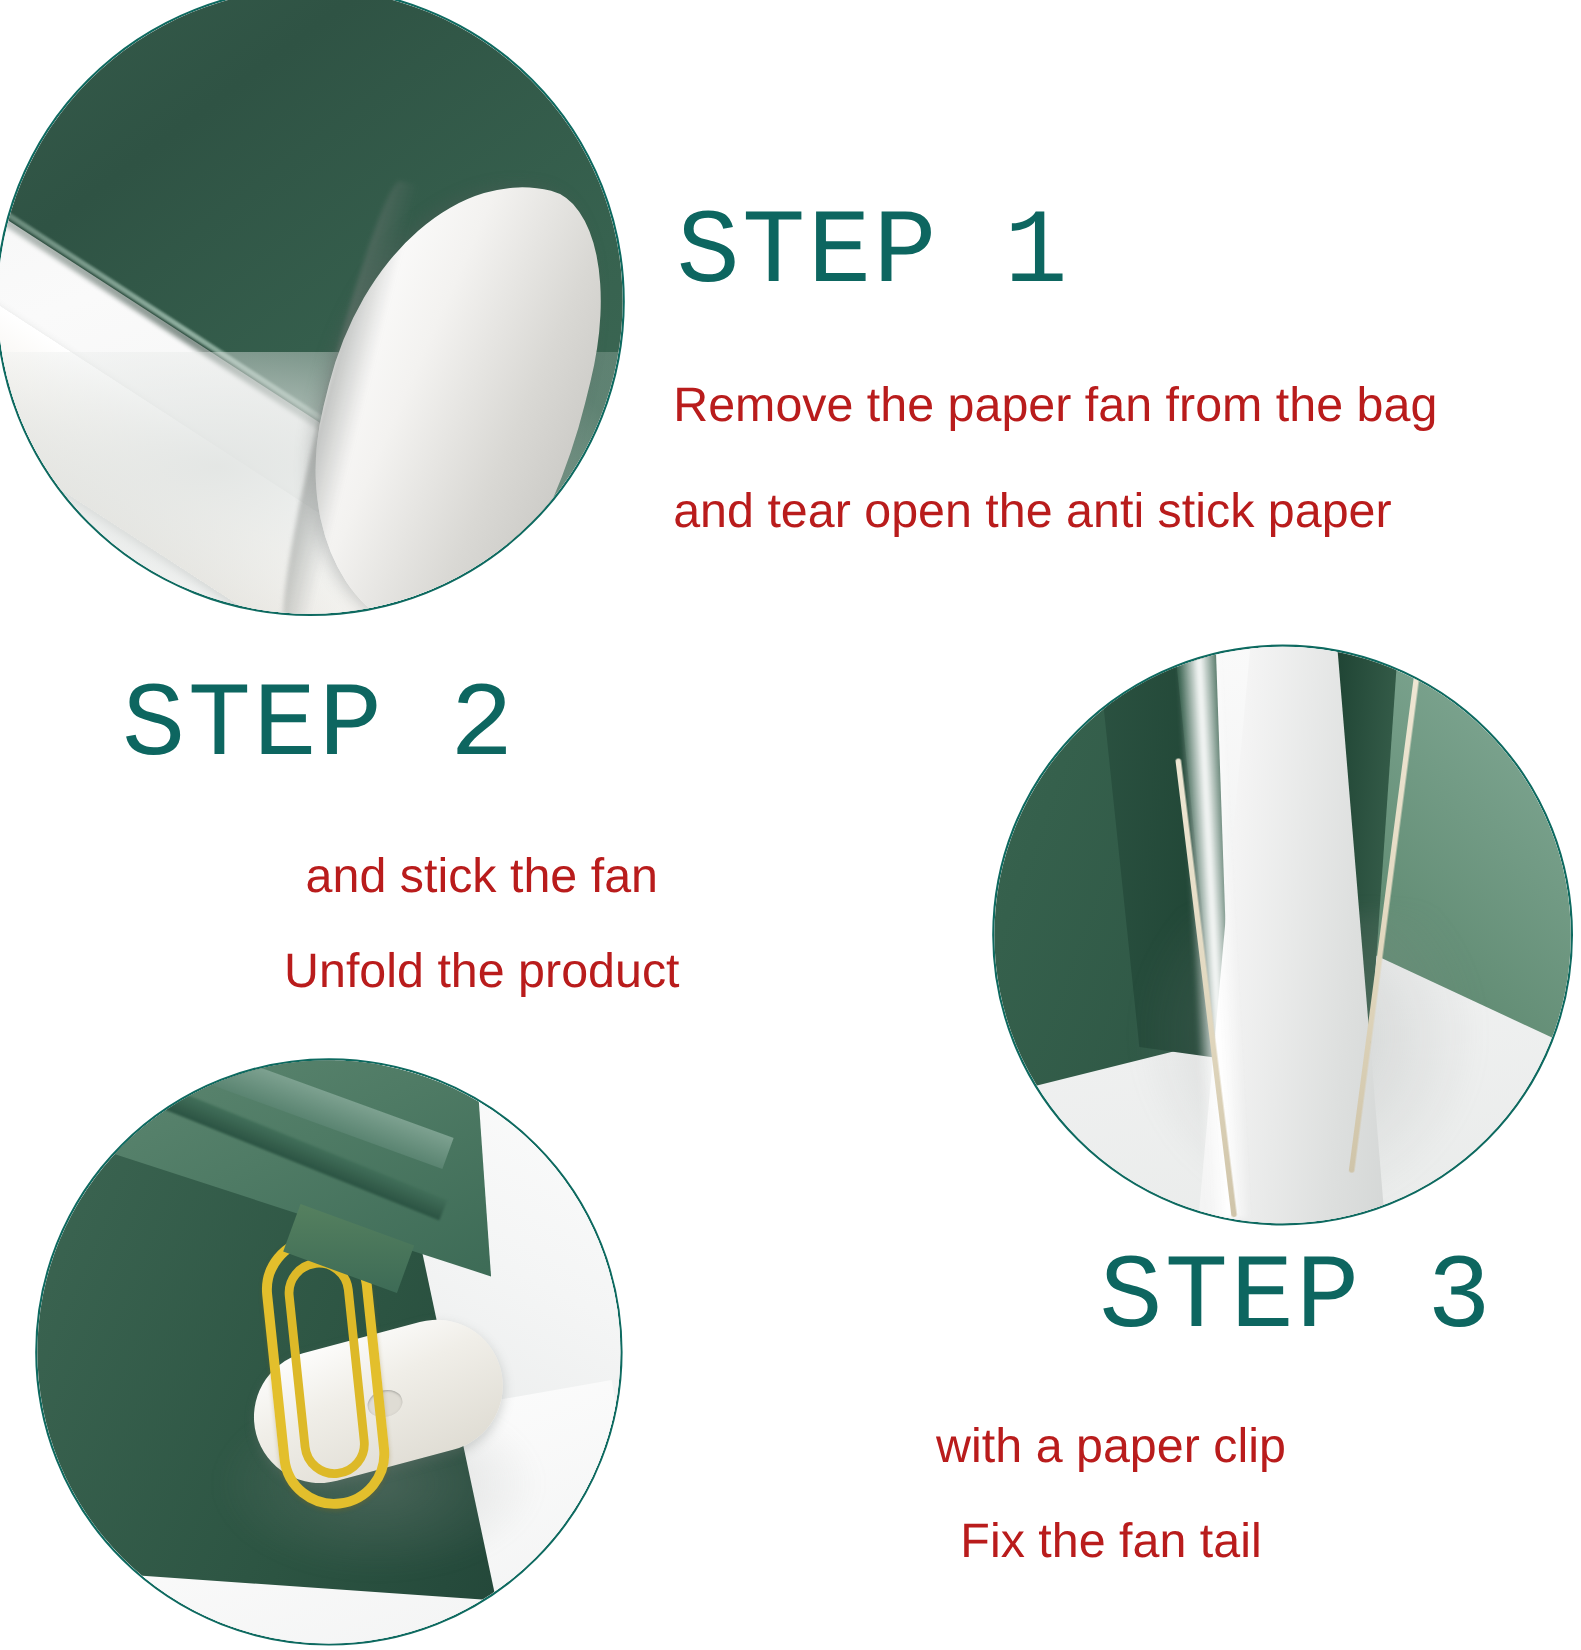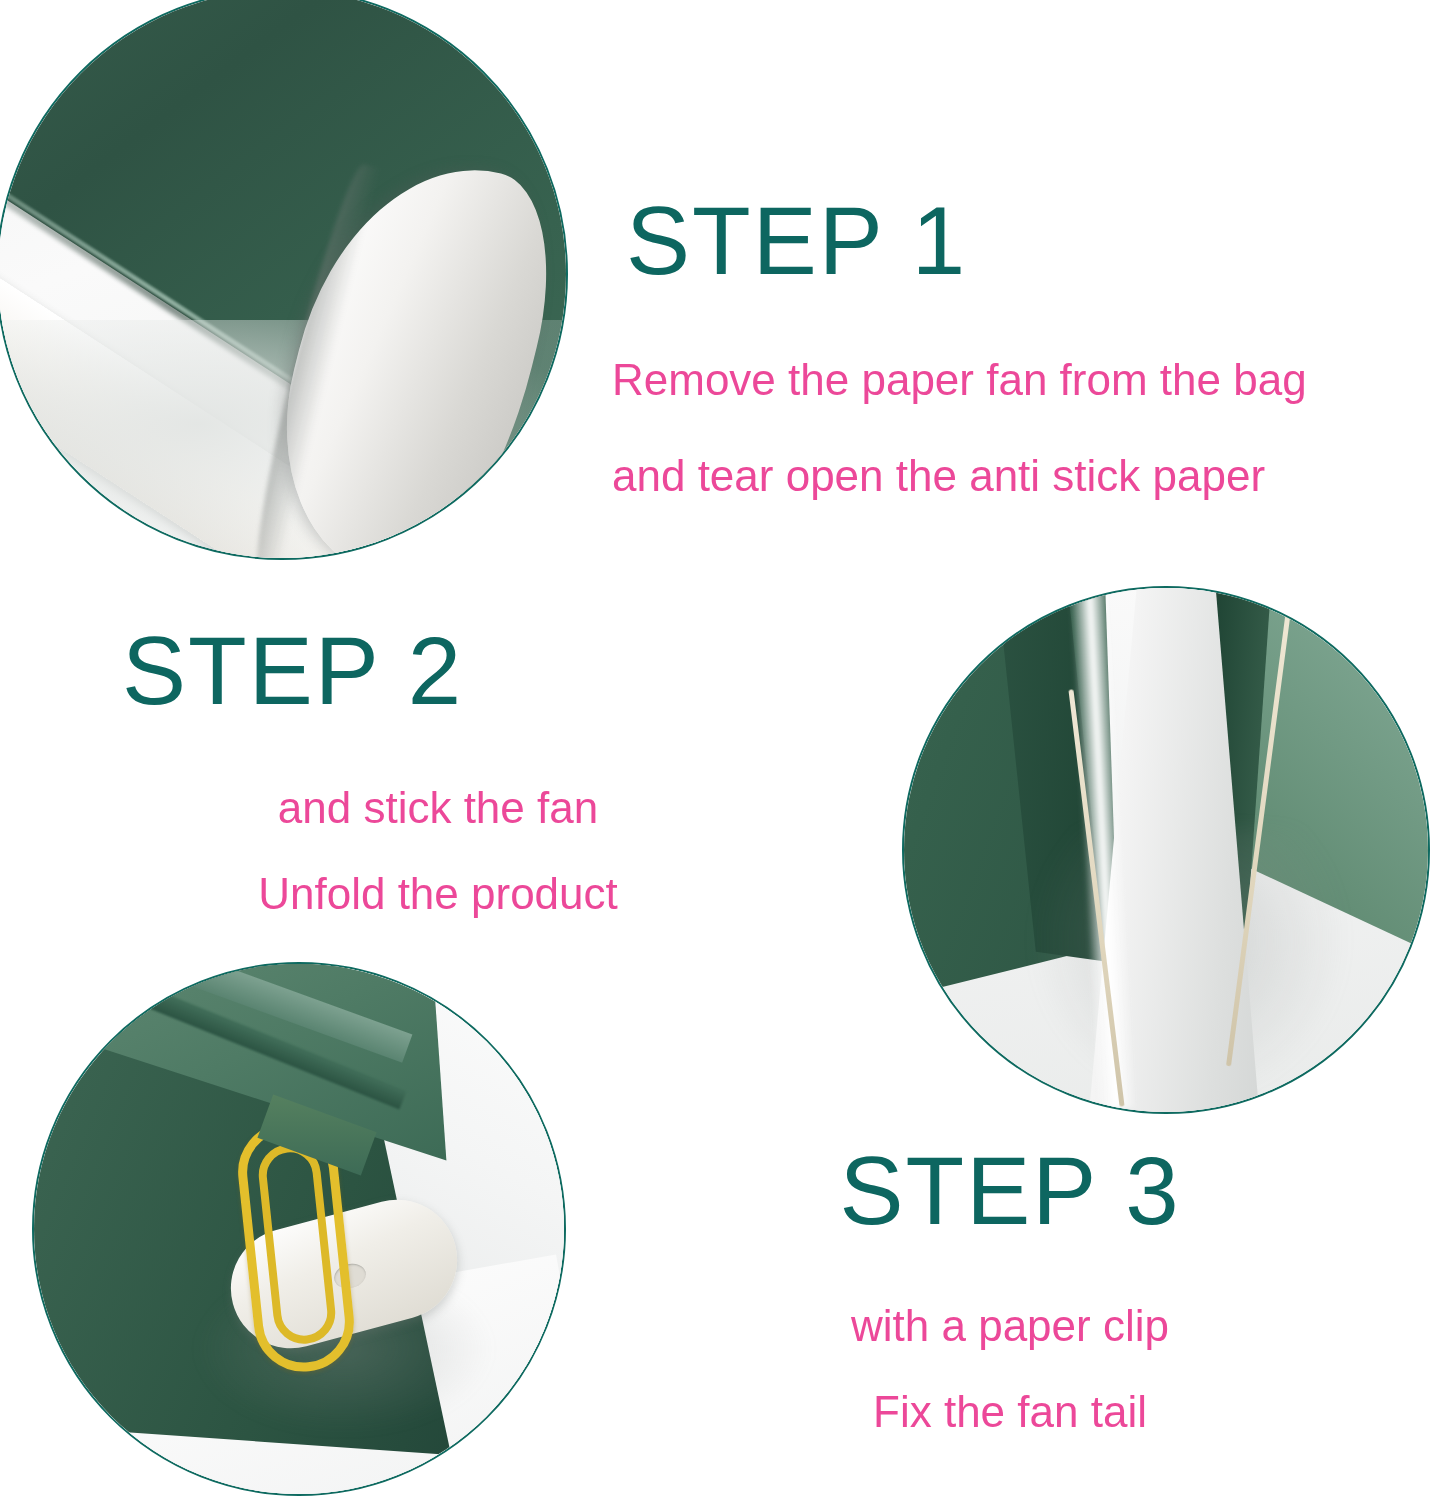--- a/index.html
+++ b/index.html
@@ -211,49 +211,49 @@
   }
   #c3-shadow {
     left: 160px; top: 300px; width: 300px; height: 170px;
     background: radial-gradient(ellipse at 50% 50%, rgba(140,145,143,.3), rgba(255,255,255,0) 70%);
     filter: blur(7px);
   }
 
   
   .step-block { position: absolute; }
   .step-title {
-    font-family: Liberation Sans, sans-serif;
+    font-family: Liberation Mono, monospace;
     font-size: 96px;
     font-weight: 400;
     letter-spacing: 2px;
     color: #0d6660;
     line-height: 1.02;
-    margin: 14px;
+    margin: 3px;
     white-space: nowrap;
   }
   .step-line {
     font-family: "Liberation Sans Narrow", "Liberation Sans", "DejaVu Sans", sans-serif;
     font-size: 44px;
     font-weight: 400;
-    color: #ec4899;
+    color: #b91c1c;
     line-height: 1.0;
     margin: 0;
     white-space: nowrap;
   }
 
   #step-1 { left: 612px; top: 178px; text-align: left; }
   #step-1 .step-title { margin-bottom: 68px; }
   #step-1 .step-line + .step-line { margin-top: 52px; }
 
   #step-2 { left: 108px; top: 608px; text-align: center; width: 660px; }
   #step-2 .step-title { text-align: left; margin-bottom: 66px; }
   #step-2 .step-line + .step-line { margin-top: 42px; }
 
   #step-3 { left: 660px; top: 1128px; width: 700px; }
-  #step-3 .step-title { text-align: center; margin-bottom: 64px; }
+  #step-3 .step-title { text-align: right; margin-bottom: 64px; }
   #step-3 .step-line { text-align: center; }
   #step-3 .step-line + .step-line { margin-top: 42px; }
 </style>
 </head>
 <body>
 
 <div id="page">
 
   <div class="photo-circle" id="circle-1">
     <div class="photo-inner">

